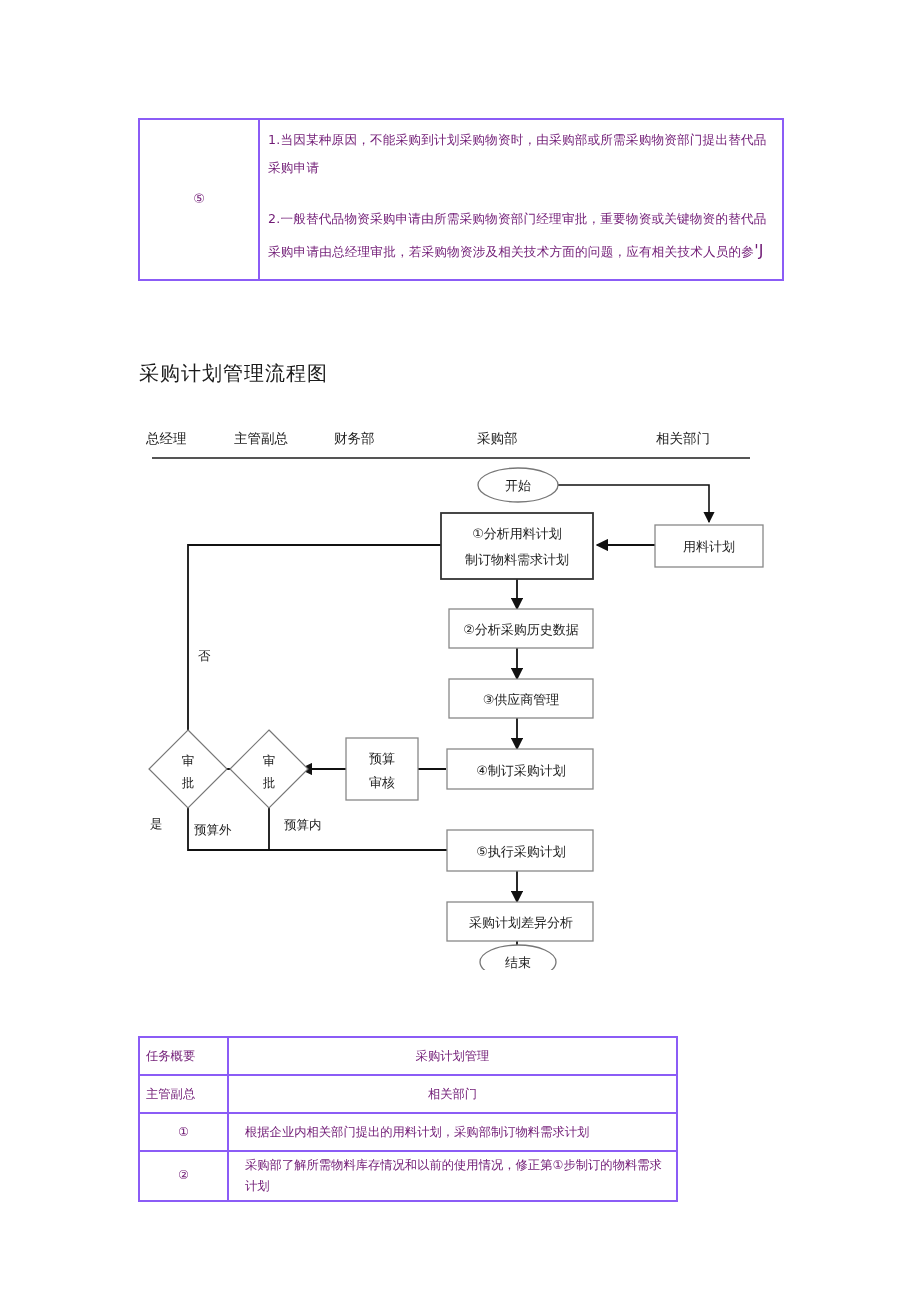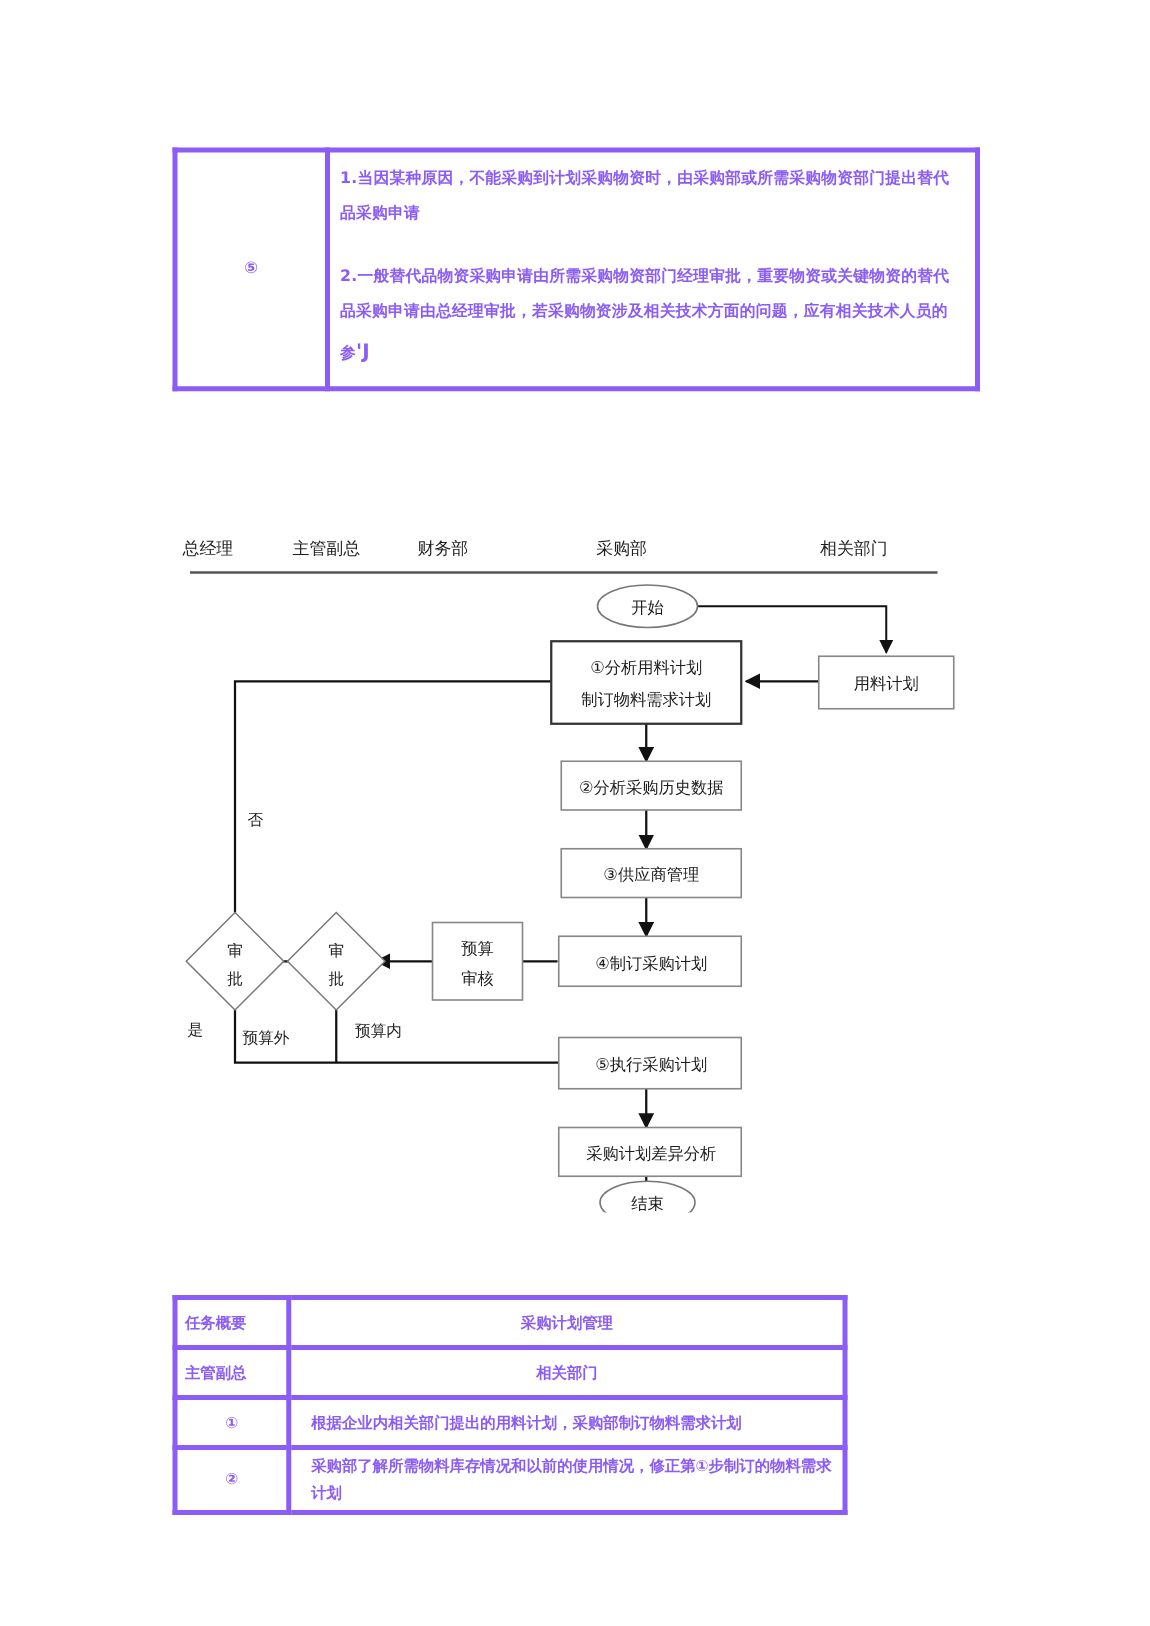--- a/index.html
+++ b/index.html
@@ -22,27 +22,26 @@
     width: 920px; height: 1301px;
   }
 
   
   table.doc-table {
     border-collapse: collapse;
     position: absolute;
     table-layout: fixed;
   }
   table.doc-table td {
-    border: 4px solid #8b5cf6;
+    border: 2px solid #8b5cf6;
     vertical-align: middle;
     font-size: 12.5px;
     line-height: 2.05;
-    color: #8b5cf6;
+    color: #701a75;
     padding: 3px 7px;
-    font-weight: bold;
   }
 
   
   #top-table {
     left: 138px;
     top: 118px;
     width: 646px;
   }
   #top-table td.idx {
     width: 104px;
@@ -121,20 +120,21 @@
         <tr>
       <td class="idx">⑤</td>
       <td class="body">
         <p class="para">1.当因某种原因，不能采购到计划采购物资时，由采购部或所需采购物资部门提出替代品采购申请</p>
         <p class="para"><span>2.一般替代品物资采购申请由所需采购物资部门经理审批，重要物资或关键物资的替代品采购申请由总经理审批，若采购物资涉及相关技术方面的问题，应有相关技术人员的参</span><span class="tail-glyph">'J</span></p>
       </td>
     </tr>
   </tbody>
     </table>
 
+  <div class="section-heading" id="heading-flowchart">采购计划管理流程图</div>
 
   <div id="flowchart">
     <svg width="660" height="545" viewBox="0 0 660 545" xmlns="http://www.w3.org/2000/svg">
       <defs>
         <marker id="arrow" viewBox="0 0 10 10" refX="9" refY="5" markerWidth="7" markerHeight="7" orient="auto-start-reverse">
           <path d="M 0 0 L 10 5 L 0 10 z" fill="#111"></path>
         </marker>
       </defs>
 
       <text class="fc-label" id="lane-0" x="8" y="18" font-size="13.5">总经理</text>

